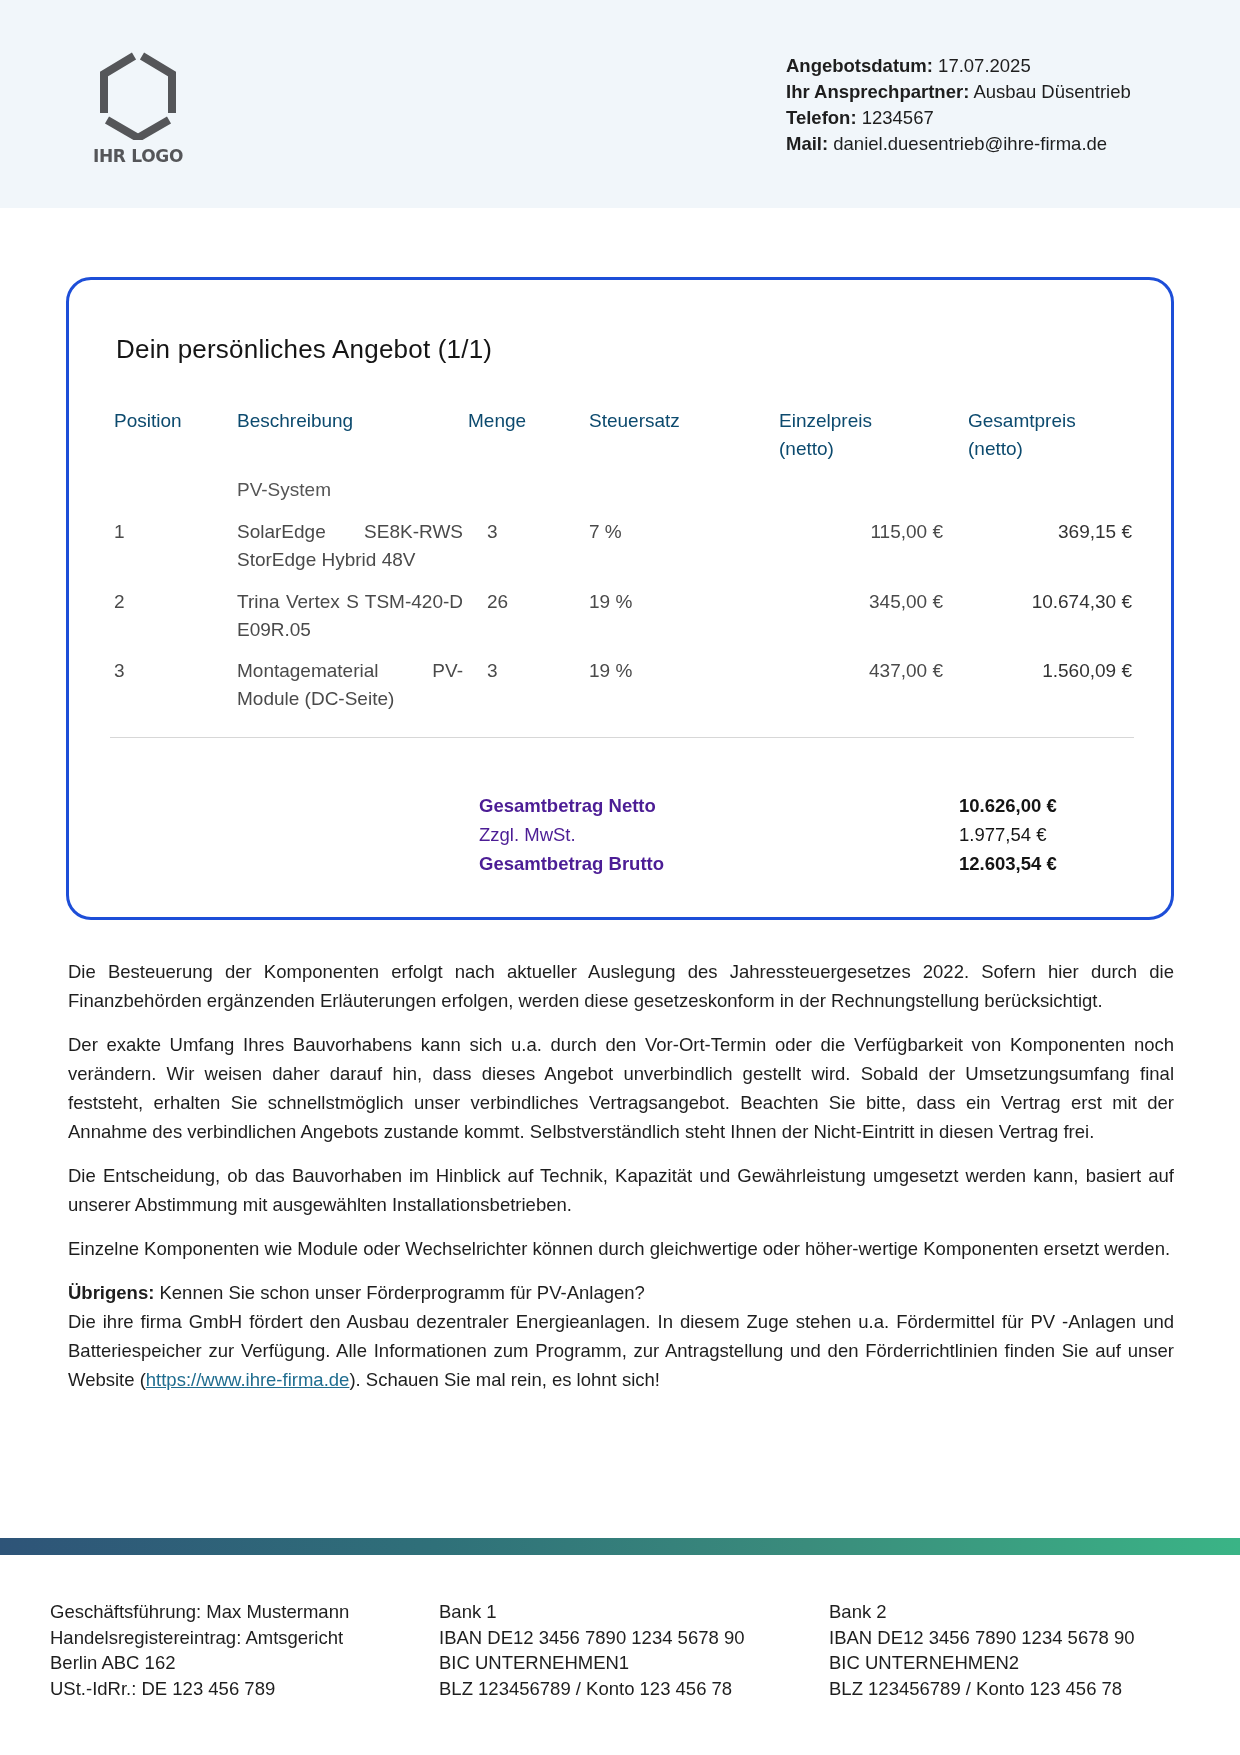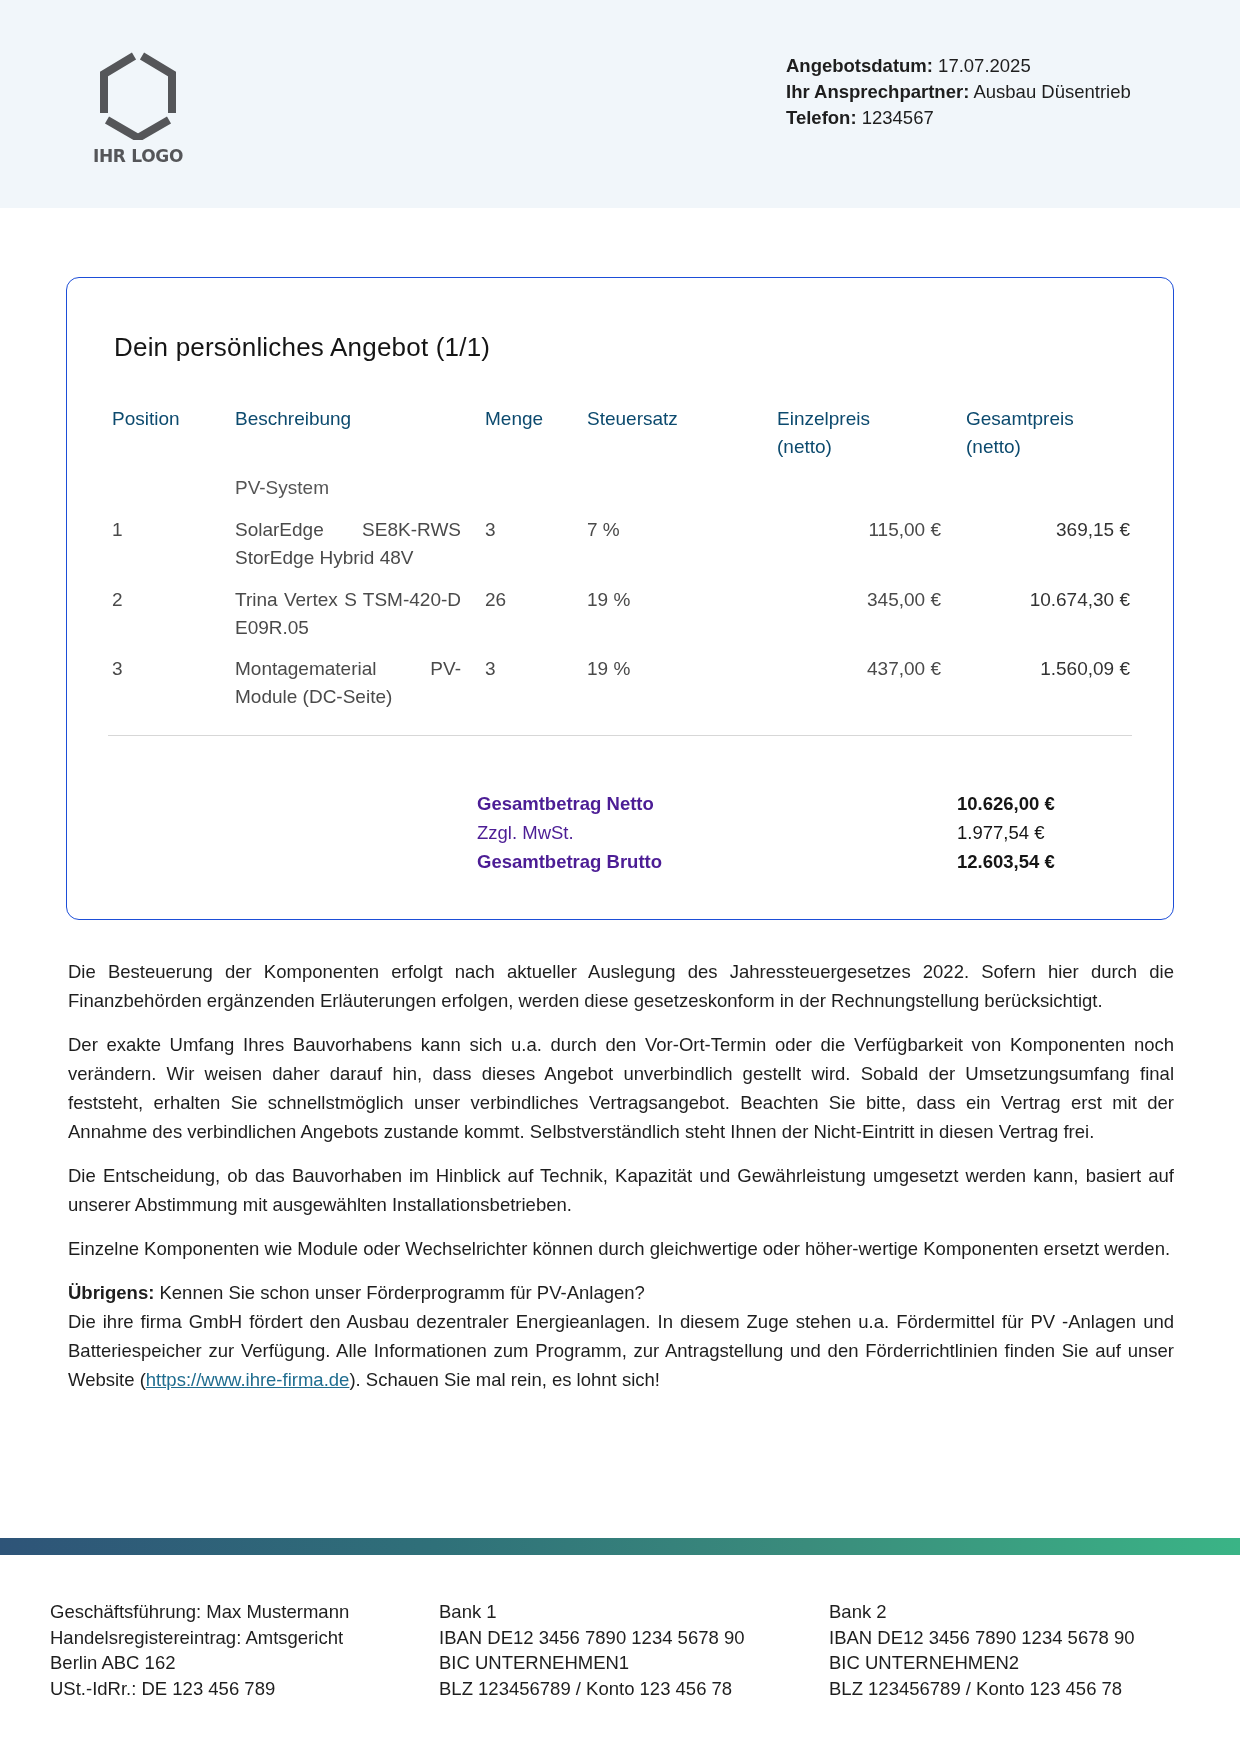--- a/index.html
+++ b/index.html
@@ -29,21 +29,21 @@
     .contact {
       position: absolute; left: 786px; top: 53px;
       font-size: 18.5px; line-height: 26px; color: #1e1e1e;
     }
     .contact .row { white-space: nowrap; }
     .contact .lbl { font-weight: bold; }
 
     
     .card {
       position: absolute; left: 66px; top: 277px; width: 1108px; height: 643px;
-      border: 1px solid #1d4ed8; border-radius: 13px;
+      border: 3px solid #1d4ed8; border-radius: 25px;
     }
     .card-title {
       position: absolute; left: 47px; top: 54px;
       font-size: 26px; color: #151515; letter-spacing: 0.2px;
     }
     .th {
       position: absolute; top: 127px; font-size: 19px; line-height: 28px; color: #0c4a6e;
     }
     .group-label {
       position: absolute; left: 168px; top: 199px; font-size: 19px; color: #555;
@@ -101,29 +101,33 @@
       <span>17.07.2025</span>
     </div>
     <div class="row">
       <span class="lbl">Ihr Ansprechpartner:</span>
       <span>Ausbau Düsentrieb</span>
     </div>
     <div class="row">
       <span class="lbl">Telefon:</span>
       <span>1234567</span>
     </div>
+    <div class="row">
+      <span class="lbl">Mail:</span>
+      <span>daniel.duesentrieb@ihre-firma.de</span>
+    </div>
   </div>
 </div>
 
 <div class="card">
   <div class="card-title">Dein persönliches Angebot (1/1)</div>
 
   <div class="th" style="left:45px">Position</div>
   <div class="th" style="left:168px">Beschreibung</div>
-  <div class="th" style="left:418px">Menge</div>
+  <div class="th" style="left:399px">Menge</div>
   <div class="th" style="left:520px">Steuersatz</div>
   <div class="th" style="left:710px">
     <div>Einzelpreis</div>
     <div>(netto)</div>
   </div>
   <div class="th" style="left:899px">
     <div>Gesamtpreis</div>
     <div>(netto)</div>
   </div>
 

